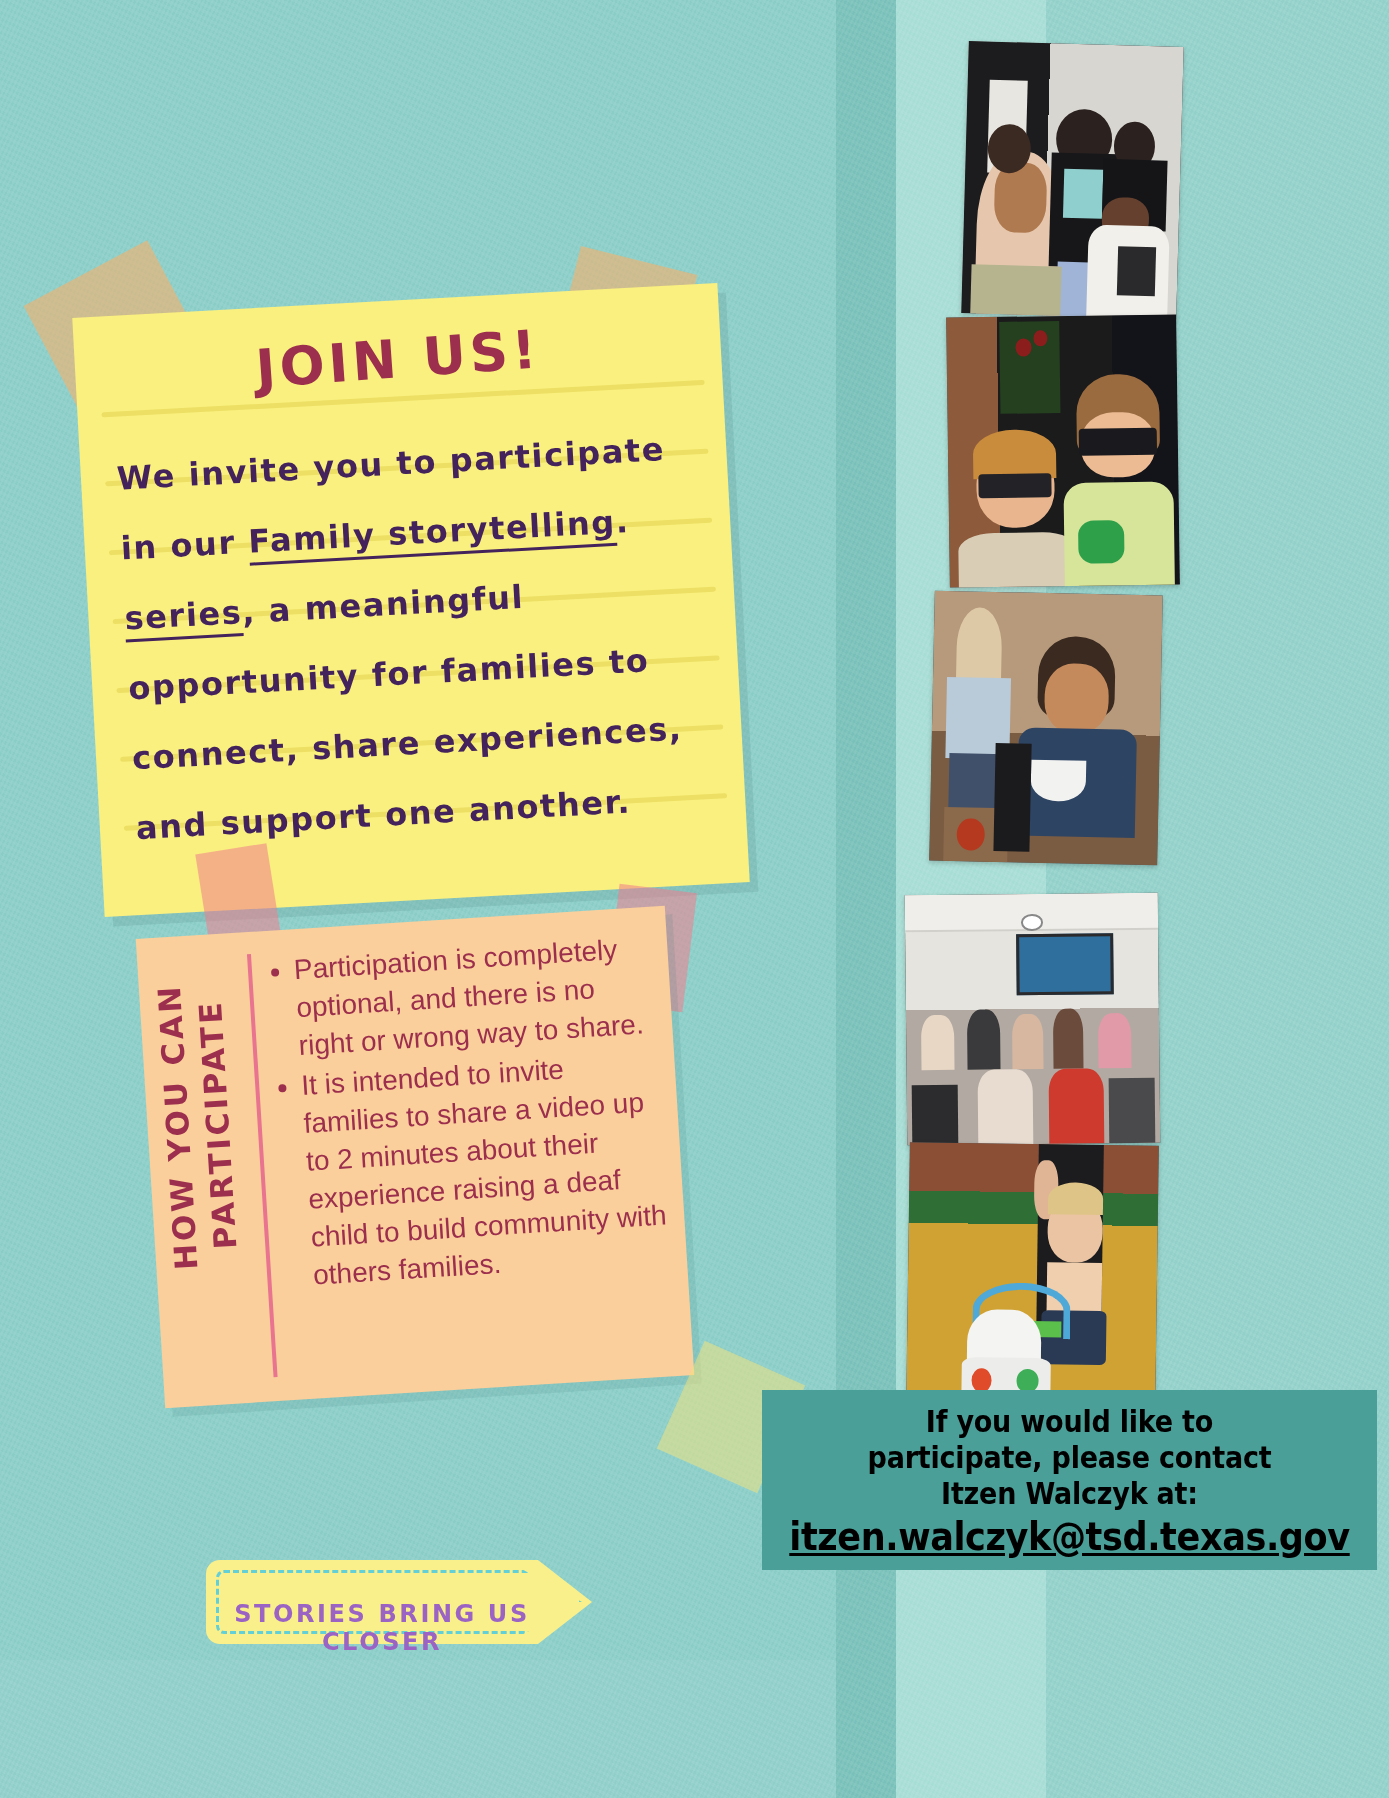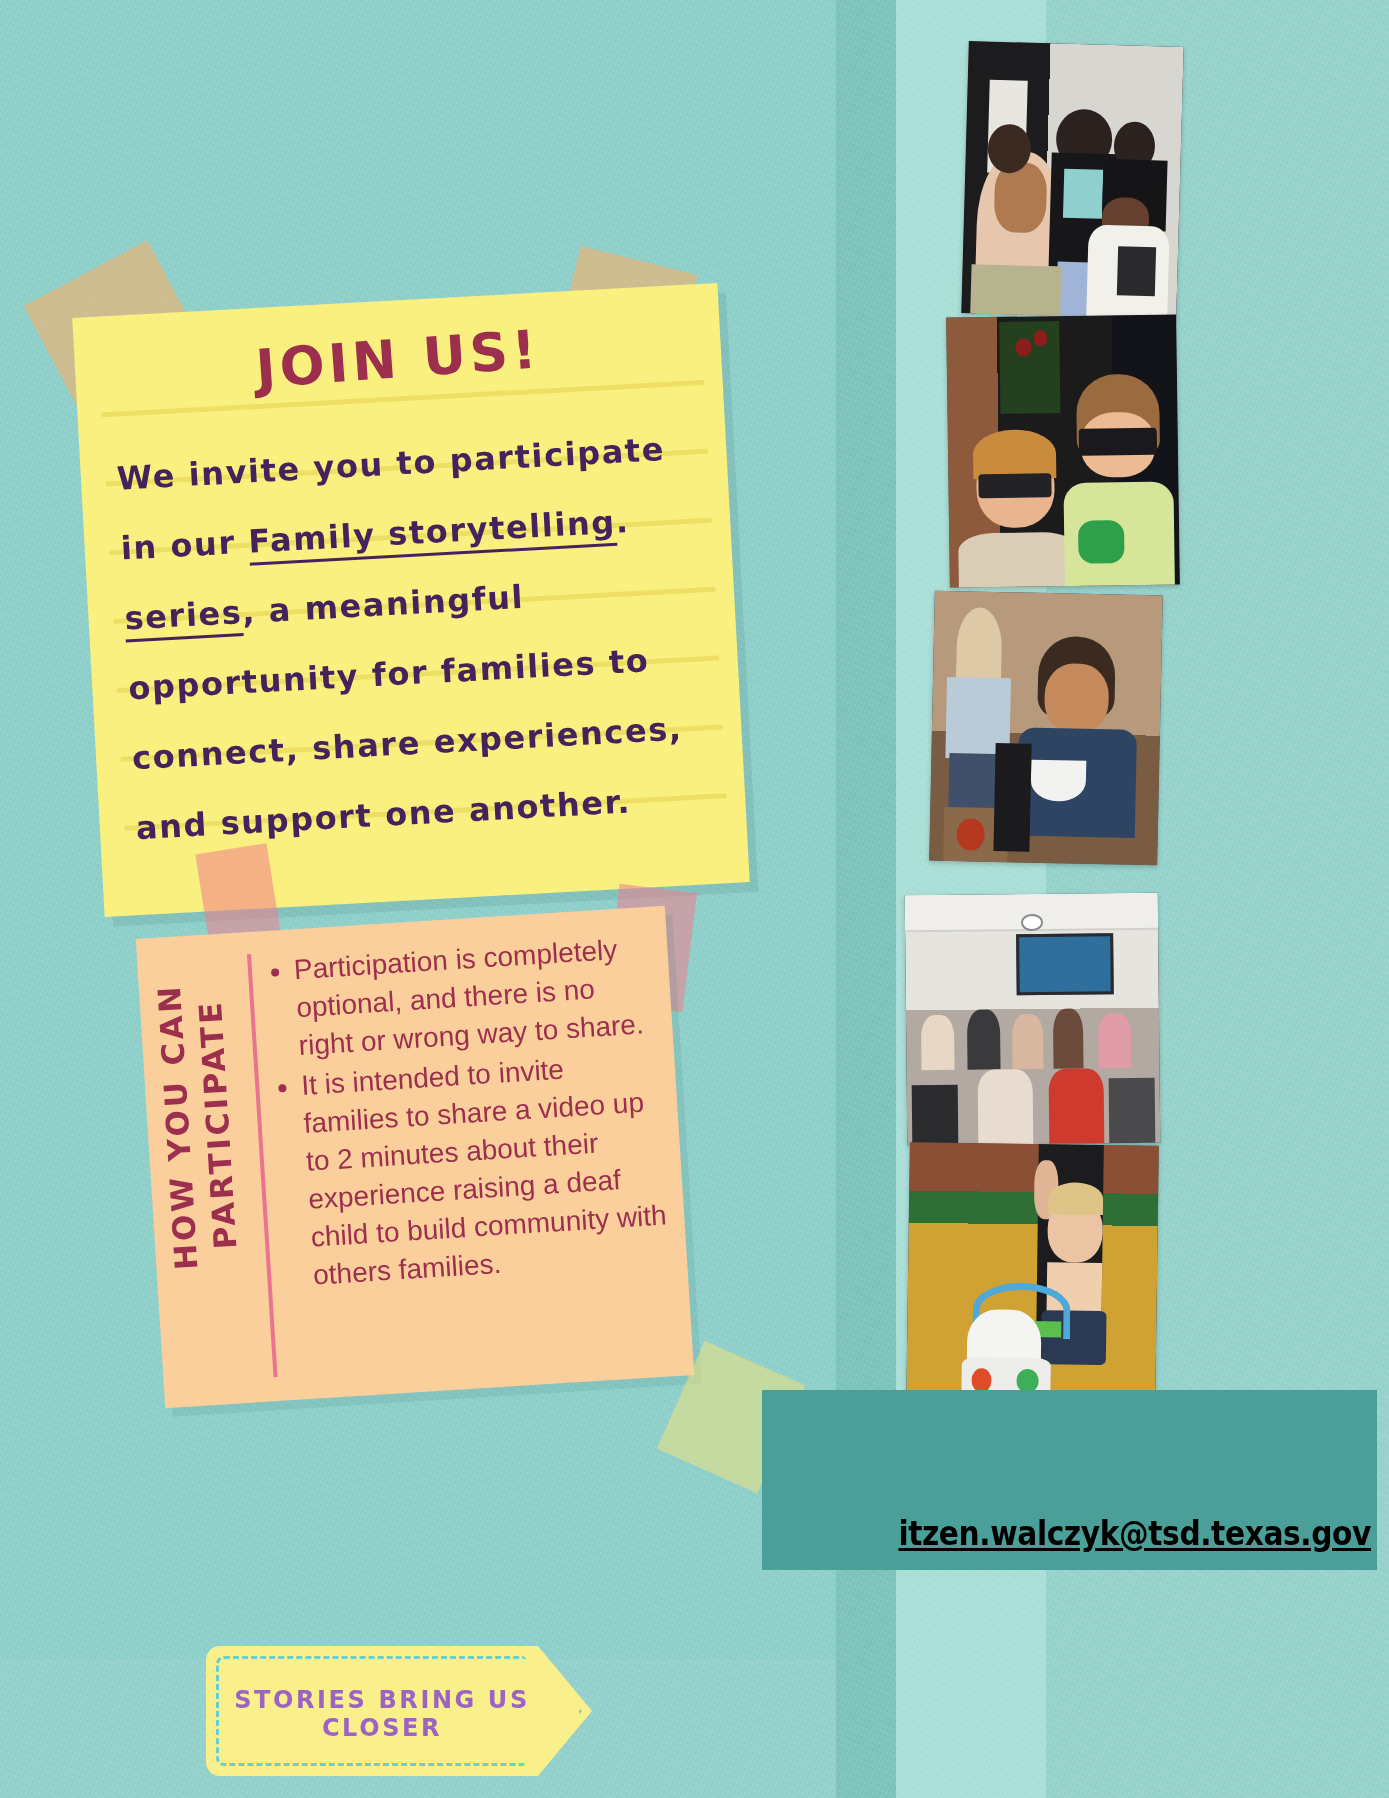--- a/index.html
+++ b/index.html
@@ -178,28 +178,28 @@
     position:absolute;left:762px;top:1390px;width:615px;height:180px;
     background:#4a9f98;
   }
   .contact-text{
     position:absolute;left:10px;right:10px;top:14px;text-align:center;
     font-family:"DejaVu Sans Condensed","Liberation Sans", sans-serif;
     font-weight:bold;font-size:30px;line-height:36px;color:#000;
     white-space:pre-line;letter-spacing:-.2px;
   }
   .contact-email{
-    position:absolute;left:6px;right:6px;top:124px;text-align:right;
+    position:absolute;left:6px;right:6px;top:124px;text-align:center;
     font-family:"DejaVu Sans Condensed","Liberation Sans", sans-serif;
-    font-weight:bold;font-size:33px;color:#000;
+    font-weight:bold;font-size:39px;color:#000;
     text-underline-offset:3px;letter-spacing:-.4px;
   }
 
   
-  .banner-wrap{position:absolute;left:206px;top:1646px;width:386px;height:130px;}
+  .banner-wrap{position:absolute;left:206px;top:1560px;width:386px;height:84px;}
   .banner-shape{
     position:absolute;inset:0;background:#faf08b;border-radius:14px;
     clip-path:polygon(0 0, 86% 0, 100% 50%, 86% 100%, 0 100%);
   }
   .banner-dash{
     position:absolute;left:10px;top:10px;right:10px;bottom:10px;
     border:3px dashed #63cfd6;border-radius:8px;
     clip-path:polygon(0 0, 84% 0, 100% 50%, 84% 100%, 0 100%);
   }
   .banner-text{
@@ -343,20 +343,23 @@
       <div class="p-j"></div>
       <div class="p-k"></div>
     <div class="p-l"></div>
       <div class="p-m"></div>
 
   </figure>
 
   <div class="tape tape-yellow-1"></div>
 
   <div class="contact">
+    <div class="contact-text">If you would like to
+participate, please contact
+Itzen Walczyk at:</div>
     <a class="contact-email" href="#">itzen.walczyk@tsd.texas.gov</a>
   </div>
 
   <div class="banner-wrap">
     <div class="banner-shape"></div>
     <div class="banner-dash"></div>
     <div class="banner-text">STORIES BRING US CLOSER</div>
   </div>
 
 </div>

